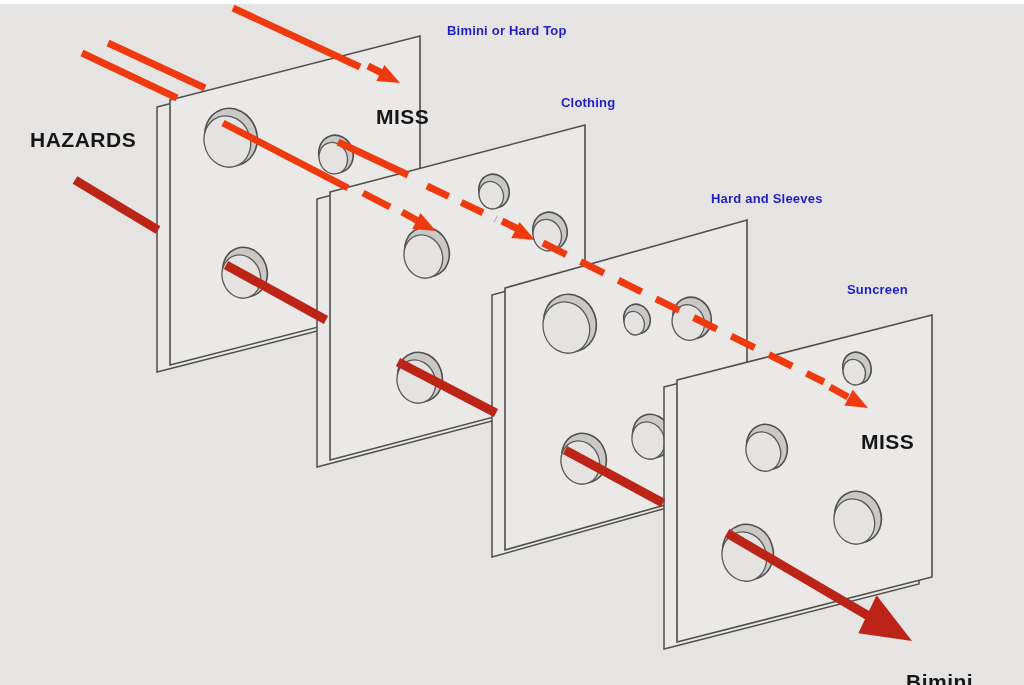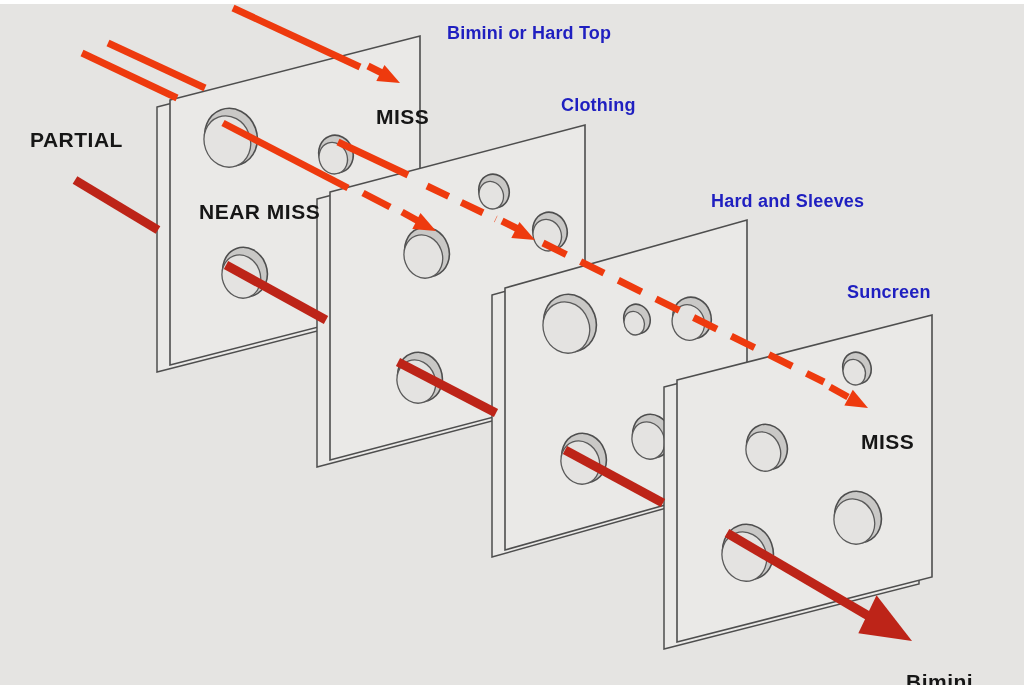--- a/index.html
+++ b/index.html
@@ -15,21 +15,21 @@
   .hole-rim{fill:var(--hole-rim,#c9c8c6);stroke:var(--plate-edge,#4e4e4e);stroke-width:1.6;}
   .hole-inner{fill:var(--hole-inner,#e4e3e1);stroke:#5a5a5a;stroke-width:1.3;}
   .ray{stroke:var(--ray-red,#ee3a0e);stroke-width:7;fill:none;}
   .ray-dash1{stroke:var(--ray-red,#ee3a0e);stroke-width:7;fill:none;stroke-dasharray:24 14;}
   .ray-dash2{stroke:var(--ray-red,#ee3a0e);stroke-width:7;fill:none;stroke-dasharray:26 16;}
   .ray-head{fill:var(--ray-red,#ee3a0e);stroke:none;}
   .loss{stroke:var(--loss-red,#bd2418);stroke-width:9;fill:none;}
   .loss-head{fill:var(--loss-red,#bd2418);stroke:none;}
   .lbl{position:absolute;white-space:nowrap;font-weight:bold;}
   .lbl.black{color:var(--label-black,#161616);font-size:21px;letter-spacing:0.5px;margin-top:20px;}
-  .lbl.blue{color:var(--label-blue,#1f1fc0);font-size:18px;letter-spacing:0.2px;}
+  .lbl.blue{color:var(--label-blue,#1f1fc0);font-size:13px;letter-spacing:0.2px;}
   .lbl-hazards{left:30px;top:108px;}
   .lbl-miss-top{left:376px;top:85px;}
   .lbl-near-miss{left:199px;top:180px;}
   .lbl-partial-miss{left:533px;top:179px;}
   .lbl-miss-right{left:861px;top:410px;}
   .lbl-losses{left:906px;top:650px;}
   .lbl-bimini{left:447px;top:23px;}
   .lbl-clothing{left:561px;top:95px;}
   .lbl-hats{left:711px;top:191px;}
   .lbl-suncreen{left:847px;top:282px;}
@@ -156,23 +156,22 @@
       <line class="loss" x1="226" y1="265" x2="326" y2="320"></line>
       <line class="loss" x1="398" y1="362" x2="496" y2="413"></line>
       <line class="loss" x1="565" y1="450" x2="663" y2="503"></line>
       <line class="loss" x1="727" y1="533" x2="872" y2="618"></line>
       <use href="#ahBig" class="loss-head" transform="translate(912,641) rotate(31)"></use>
     </g>
   </svg>
 
   <div class="border-top"></div>
 
-  <span class="lbl black lbl-hazards">PARTIAL</span>
+  <span class="lbl black lbl-hazards">HAZARDS</span>
   <span class="lbl black lbl-miss-top">MISS</span>
-  <span class="lbl black lbl-near-miss">NEAR MISS</span>
   <span class="lbl black lbl-miss-right">MISS</span>
   <span class="lbl black lbl-losses">Bimini</span>
 
   <span class="lbl blue lbl-bimini">Bimini or Hard Top</span>
   <span class="lbl blue lbl-clothing">Clothing</span>
   <span class="lbl blue lbl-hats">Hard and Sleeves</span>
   <span class="lbl blue lbl-suncreen">Suncreen</span>
 </div>
 
 </body></html>

